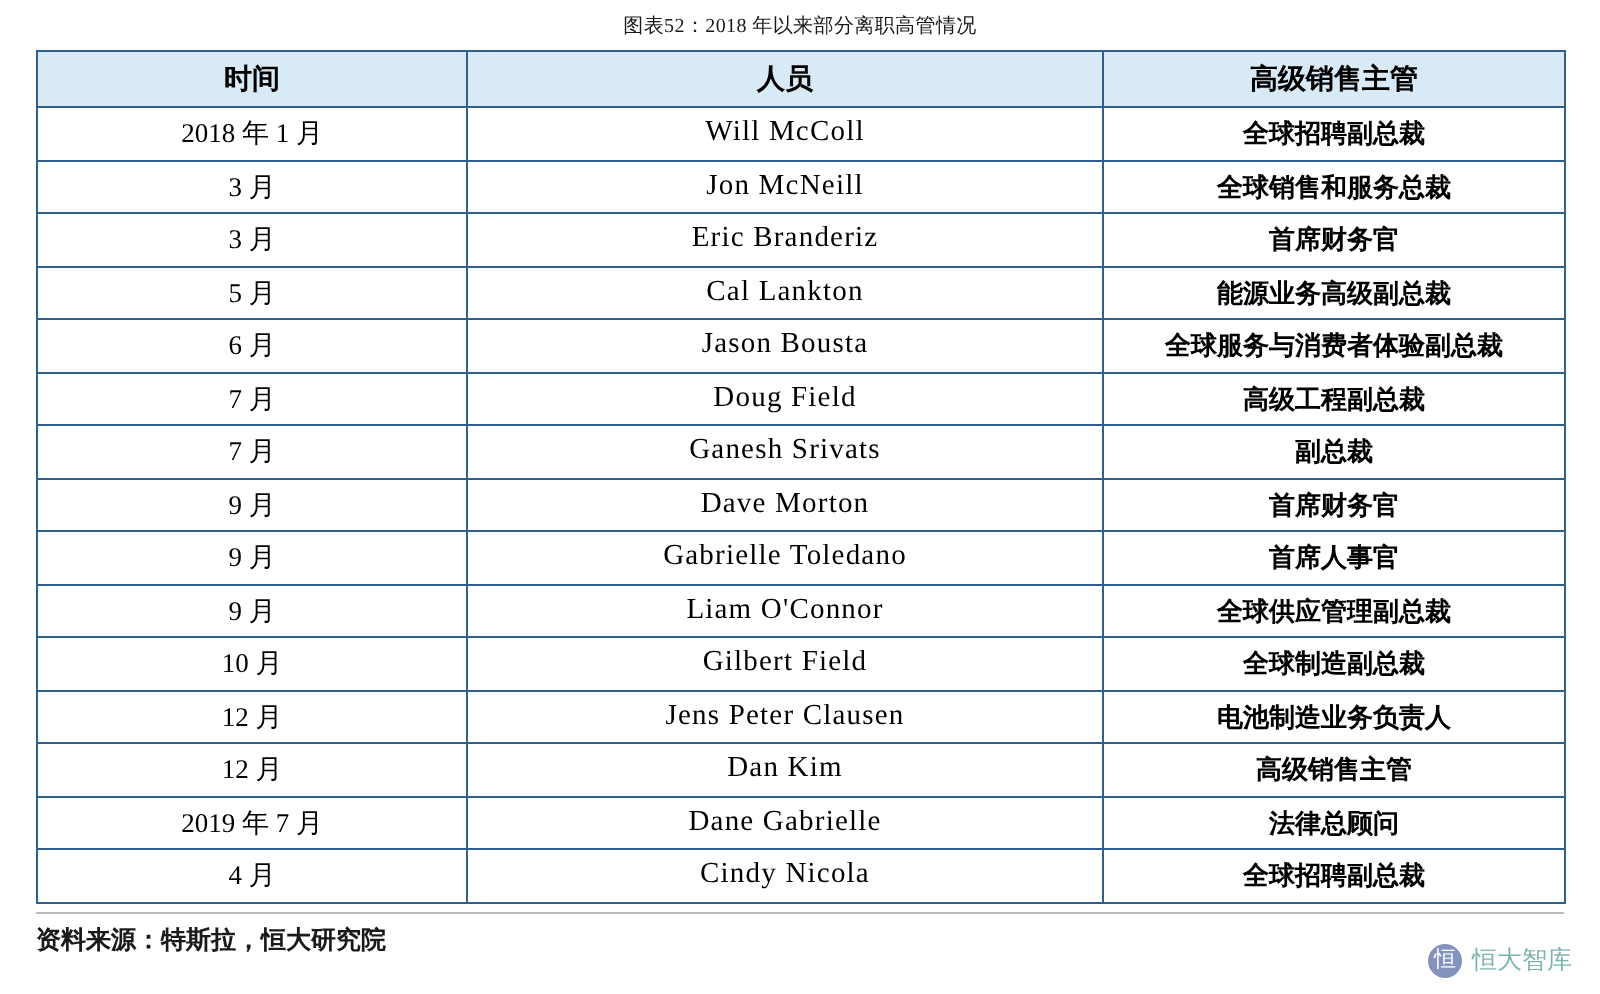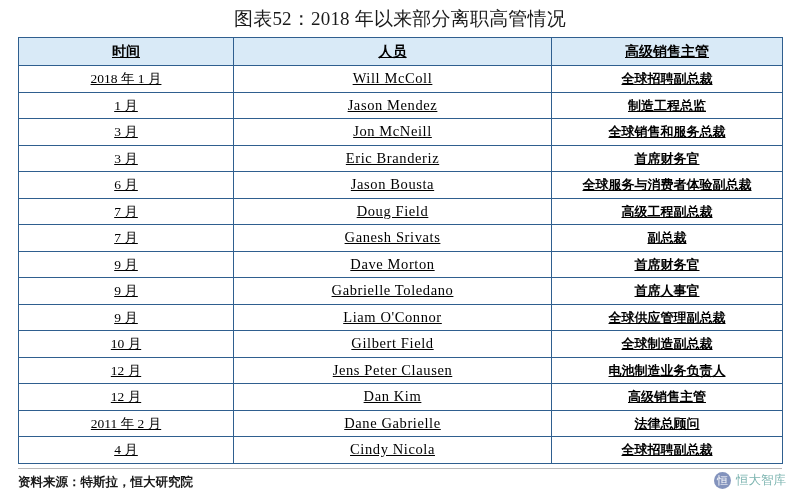--- a/index.html
+++ b/index.html
@@ -16,21 +16,21 @@
   }
   .page {
     position: relative;
     width: 800px;
     height: 497px;
     box-sizing: border-box;
     padding: 0;
   }
   .title {
     text-align: center;
-    font-size: 19px;
+    font-size: 10px;
     font-family: "Liberation Serif", serif;
     color: #1a1a1a;
     padding-top: 6px;
     padding-bottom: 5px;
     letter-spacing: 0.2px;
   }
   .table-wrap {
     margin: 0 18px;
   }
   table.data {
@@ -41,21 +41,20 @@
   table.data th, table.data td {
     border: 1px solid #2f5f8f;
     text-align: center;
     vertical-align: middle;
     font-size: 13.5px;
     padding: 0;
     height: 25.5px;
     line-height: 25.5px;
     white-space: nowrap;
     overflow: hidden;
-    text-decoration: underline;
   }
   table.data thead th {
     background: #d9eaf7;
     font-weight: bold;
     font-family: "Liberation Sans", sans-serif;
     font-size: 14px;
     height: 27px;
     line-height: 27px;
     color: #000000;
   }
@@ -133,35 +132,35 @@
           <th>高级销售主管</th>
         </tr>
       </thead>
       <tbody>
         <tr>
           <td class="col-time">2018 年 1 月</td>
           <td class="col-person">Will McColl</td>
           <td class="col-role">全球招聘副总裁</td>
         </tr>
         <tr>
-          <td class="col-time">1 月</td>
-          <td class="col-person">Jason Mendez</td>
-          <td class="col-role">制造工程总监</td>
-        </tr>
-        <tr>
           <td class="col-time">3 月</td>
           <td class="col-person">Jon McNeill</td>
           <td class="col-role">全球销售和服务总裁</td>
         </tr>
         <tr>
           <td class="col-time">3 月</td>
           <td class="col-person">Eric Branderiz</td>
           <td class="col-role">首席财务官</td>
         </tr>
         <tr>
+          <td class="col-time">5 月</td>
+          <td class="col-person">Cal Lankton</td>
+          <td class="col-role">能源业务高级副总裁</td>
+        </tr>
+        <tr>
           <td class="col-time">6 月</td>
           <td class="col-person">Jason Bousta</td>
           <td class="col-role">全球服务与消费者体验副总裁</td>
         </tr>
         <tr>
           <td class="col-time">7 月</td>
           <td class="col-person">Doug Field</td>
           <td class="col-role">高级工程副总裁</td>
         </tr>
         <tr>
@@ -193,21 +192,21 @@
           <td class="col-time">12 月</td>
           <td class="col-person">Jens Peter Clausen</td>
           <td class="col-role">电池制造业务负责人</td>
         </tr>
         <tr>
           <td class="col-time">12 月</td>
           <td class="col-person">Dan Kim</td>
           <td class="col-role">高级销售主管</td>
         </tr>
         <tr>
-          <td class="col-time">2011 年 2 月</td>
+          <td class="col-time">2019 年 7 月</td>
           <td class="col-person">Dane Gabrielle</td>
           <td class="col-role">法律总顾问</td>
         </tr>
         <tr>
           <td class="col-time">4 月</td>
           <td class="col-person">Cindy Nicola</td>
           <td class="col-role">全球招聘副总裁</td>
         </tr>
       </tbody>
     </table>

